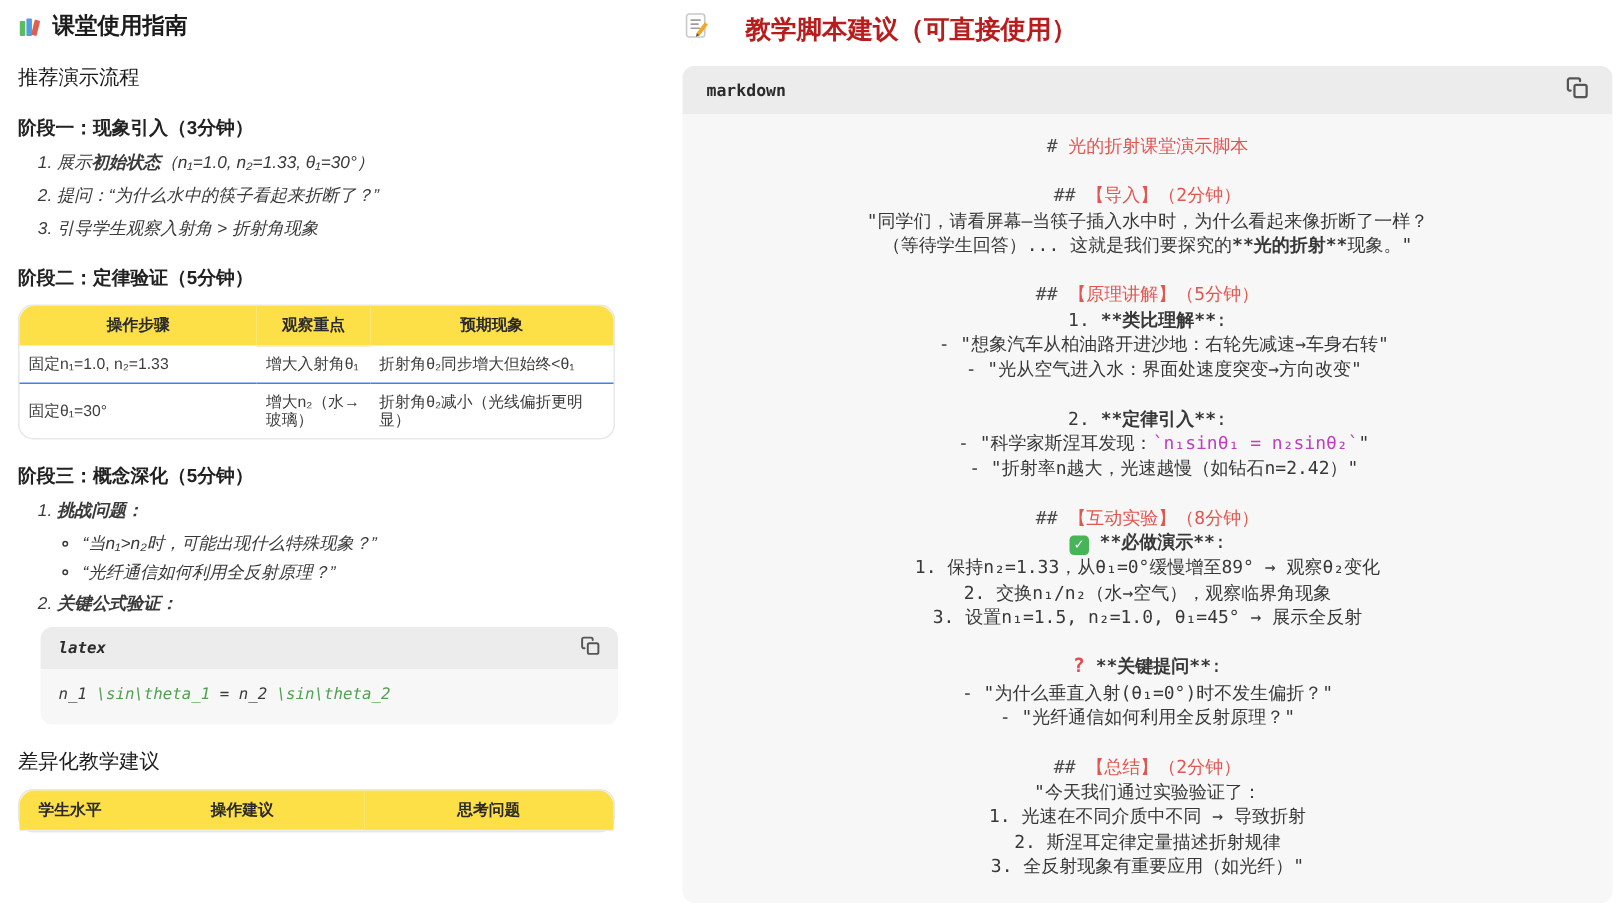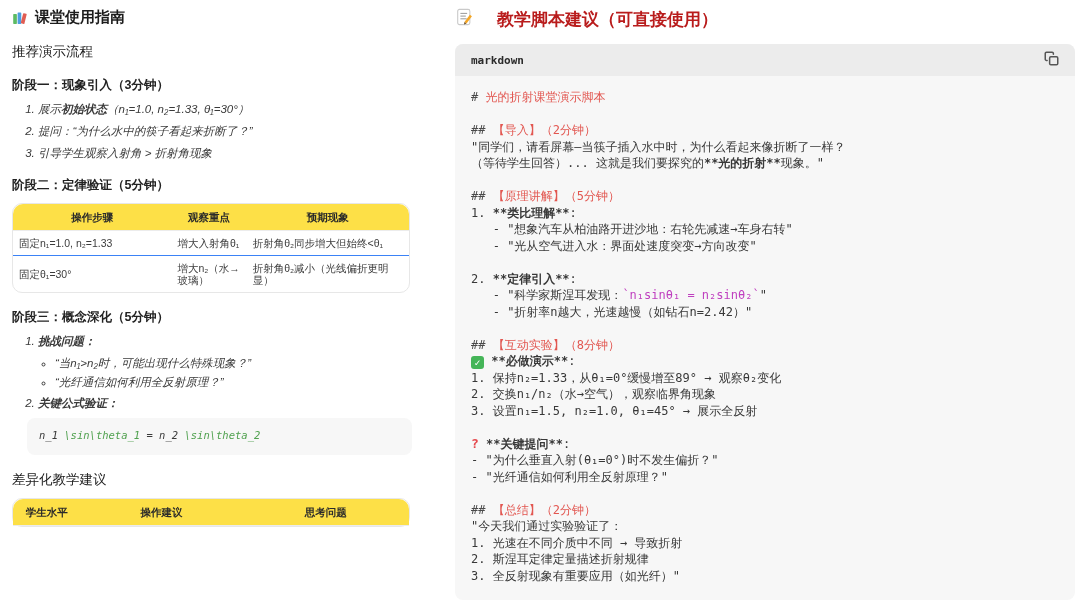--- a/index.html
+++ b/index.html
@@ -38,21 +38,21 @@
   .latex-card { margin:7px 0 9px -11px; width:385px; }
   .latex-card .code-head { height:28px; padding:0 12px; }
   .latex-card .code-lang { font-size:10.5px; }
   .latex-card .code-body { padding:10px 12px 12px;
     font-family:"DejaVu Sans Mono","Liberation Mono",monospace; font-size:10.5px; color:#3a3a3a; }
 
   
   .right-col { flex:1; padding:4px 5px 0 45px; }
   .right-title { display:flex; align-items:center; gap:24px; margin-top:4px;
     font-size:17px; font-weight:700; color:#b91c1c; }
-  .md-card { margin-top:13px; width:620px; }
+  .md-card { margin-top:13px; width:620px;text-align:center; }
   .md-card .code-head { height:32px; padding:0 16px; }
   .md-card .code-lang { font-size:11px; }
   .md-body { padding:13px 16px 16px;
     font-family:"DejaVu Sans Mono","Liberation Mono",monospace; font-size:12px; color:#383838; }
   .code-line { min-height:16.5px; line-height:16.5px; white-space:pre-wrap; }
 
   
   .s-b { font-weight:700; }
   .s-red { color:#e25650; }
   .s-p { color:#4a4a4a; }
@@ -125,20 +125,31 @@
         <span><span class="s-b">挑战问题：</span></span>
         <ul class="subs">
           <li>“当n₁&gt;n₂时，可能出现什么特殊现象？”</li>
           <li>“光纤通信如何利用全反射原理？”</li>
         </ul>
       </li>
       <li>
         <span><span class="s-b">关键公式验证：</span></span>
 
         <div class="code-card latex-card">
+          <div class="code-head">
+            <span class="code-lang">latex</span>
+            <button class="copy-btn">
+              <span>
+                <svg width="13" height="13" viewBox="0 0 24 24" fill="none" stroke="currentColor" stroke-width="2.4" stroke-linecap="round" stroke-linejoin="round">
+                  <rect x="9" y="9" width="13" height="13" rx="2"></rect>
+                  <path d="M5 15H4a2 2 0 0 1-2-2V4a2 2 0 0 1 2-2h9a2 2 0 0 1 2 2v1"></path>
+                </svg>
+              </span>
+            </button>
+          </div>
           <div class="code-body"><span>n_1 </span><span class="s-g">\sin\theta_1</span><span> = n_2 </span><span class="s-g">\sin\theta_2</span></div>
         </div>
 
       </li>
     </ol>
 
     <h2 class="sec">差异化教学建议</h2>
 
     <table class="tbl tbl2">
       <colgroup>

